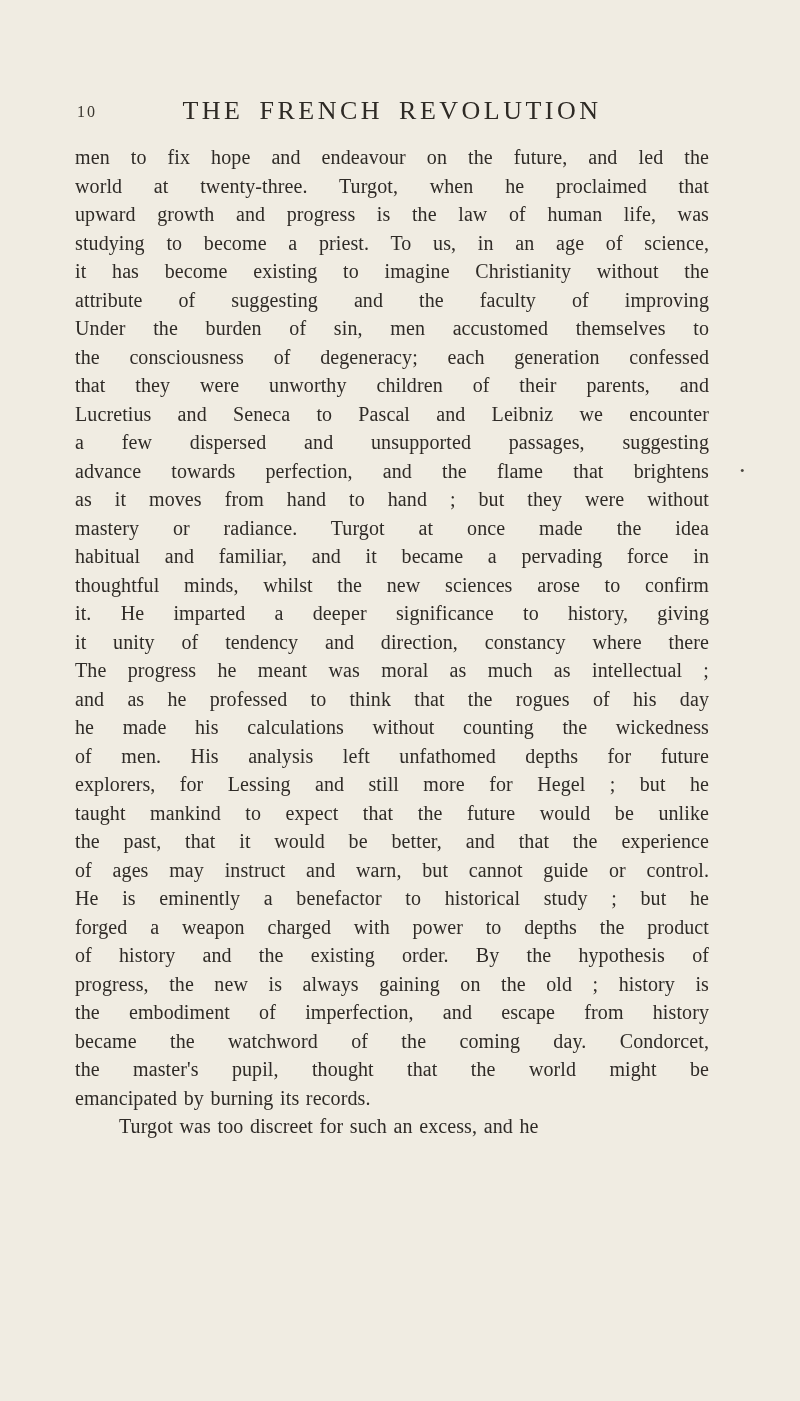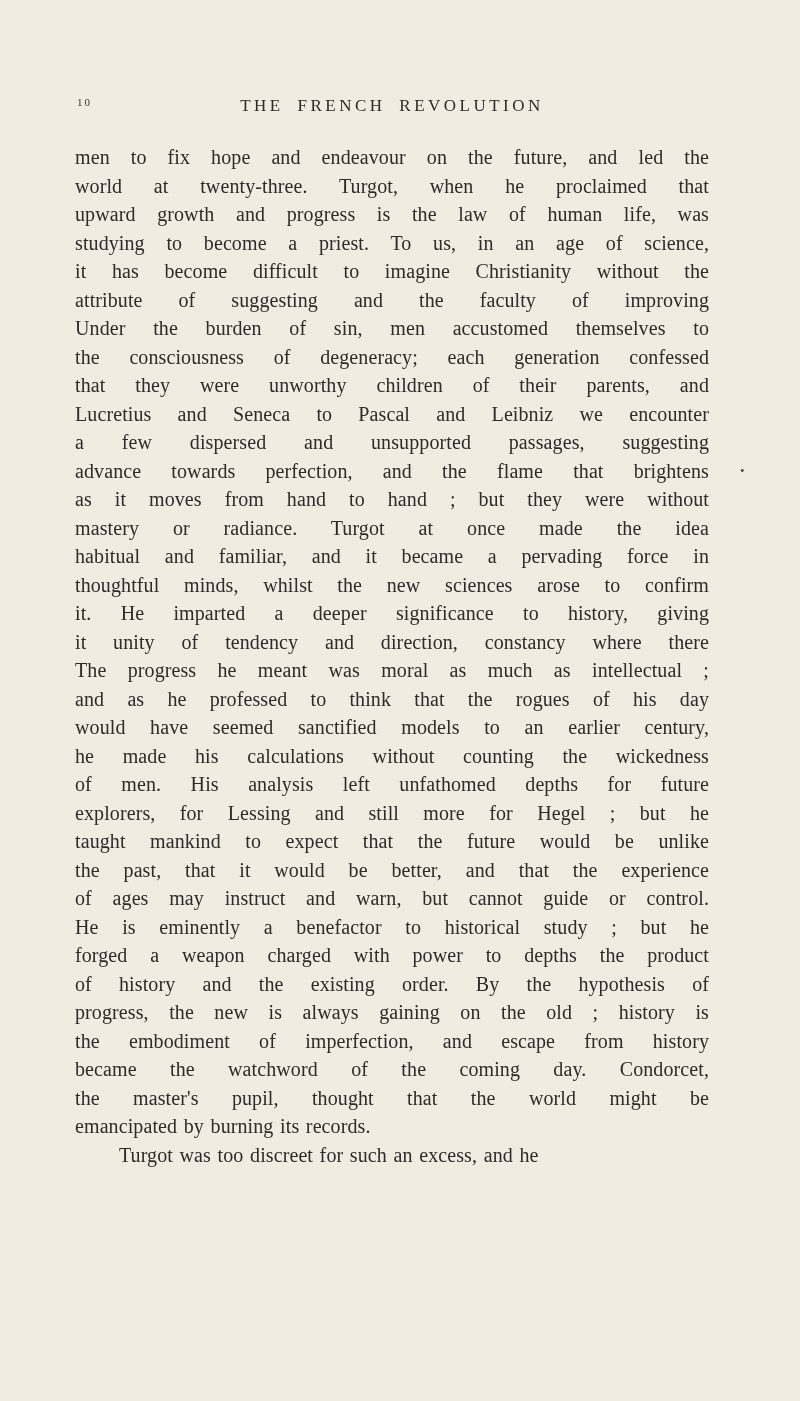--- a/index.html
+++ b/index.html
@@ -20,29 +20,29 @@
   .header-row {
     position: absolute;
     top: 96px;
     left: 75px;
     width: 634px;
     height: 30px;
   }
   .page-number {
     position: absolute;
     left: 2px;
-    top: 0;
-    font-size: 11px;
+    top: 7px;
+    font-size: 16px;
     letter-spacing: 2px;
     color: #3a362f;
   }
   .running-head {
     display: block;
     text-align: center;
-    font-size: 17px;
+    font-size: 26px;
     letter-spacing: 3.5px;
     word-spacing: 6px;
     color: #2e2a25;
   }
   .body-text {
     position: absolute;
     top: 143px;
     left: 75px;
     width: 634px;
     font-size: 20px;
@@ -81,37 +81,36 @@
   <div class="header-row">
     <span class="page-number">10</span>
     <span class="running-head">THE FRENCH REVOLUTION</span>
   </div>
   <div class="body-text">
       <div class="paragraph">
         <div class="line">men to fix hope and endeavour on the future, and led the</div>
         <div class="line">world at twenty-three.  Turgot, when he proclaimed that</div>
         <div class="line">upward growth and progress is the law of human life, was</div>
         <div class="line">studying to become a priest.  To us, in an age of science,</div>
-        <div class="line">it has become difficult to imagine Christianity without the</div>
+        <div class="line">it has become existing to imagine Christianity without the</div>
         <div class="line">attribute of suggesting and the faculty of improving</div>
         <div class="line">Under the burden of sin, men accustomed themselves to</div>
         <div class="line">the consciousness of degeneracy; each generation confessed</div>
         <div class="line">that they were unworthy children of their parents, and</div>
         <div class="line">Lucretius and Seneca to Pascal and Leibniz we encounter</div>
         <div class="line">a few dispersed and unsupported passages, suggesting</div>
         <div class="line">advance towards perfection, and the flame that brightens</div>
         <div class="line">as it moves from hand to hand ; but they were without</div>
         <div class="line">mastery or radiance.  Turgot at once made the idea</div>
         <div class="line">habitual and familiar, and it became a pervading force in</div>
         <div class="line">thoughtful minds, whilst the new sciences arose to confirm</div>
         <div class="line">it.  He imparted a deeper significance to history, giving</div>
         <div class="line">it unity of tendency and direction, constancy where there</div>
         <div class="line">The progress he meant was moral as much as intellectual ;</div>
         <div class="line">and as he professed to think that the rogues of his day</div>
-        <div class="line">would have seemed sanctified models to an earlier century,</div>
         <div class="line">he made his calculations without counting the wickedness</div>
         <div class="line">of men.  His analysis left unfathomed depths for future</div>
         <div class="line">explorers, for Lessing and still more for Hegel ; but he</div>
         <div class="line">taught mankind to expect that the future would be unlike</div>
         <div class="line">the past, that it would be better, and that the experience</div>
         <div class="line">of ages may instruct and warn, but cannot guide or control.</div>
         <div class="line">He is eminently a benefactor to historical study ; but he</div>
         <div class="line">forged a weapon charged with power to depths the product</div>
         <div class="line">of history and the existing order.  By the hypothesis of</div>
         <div class="line">progress, the new is always gaining on the old ; history is</div>

